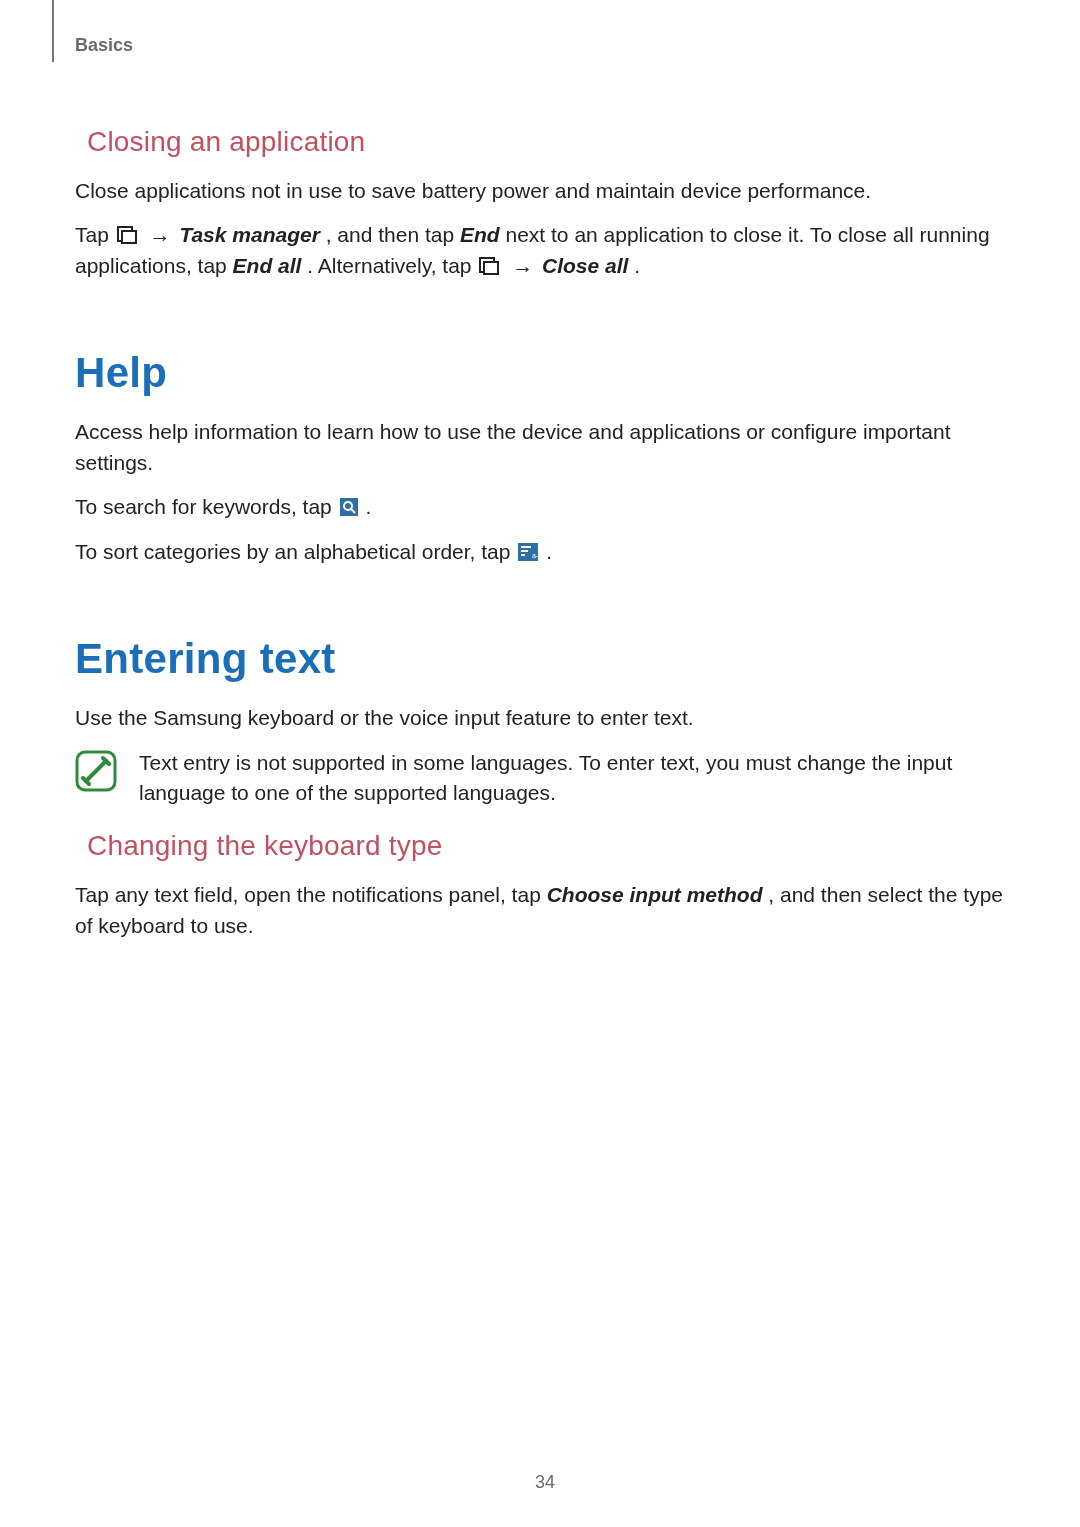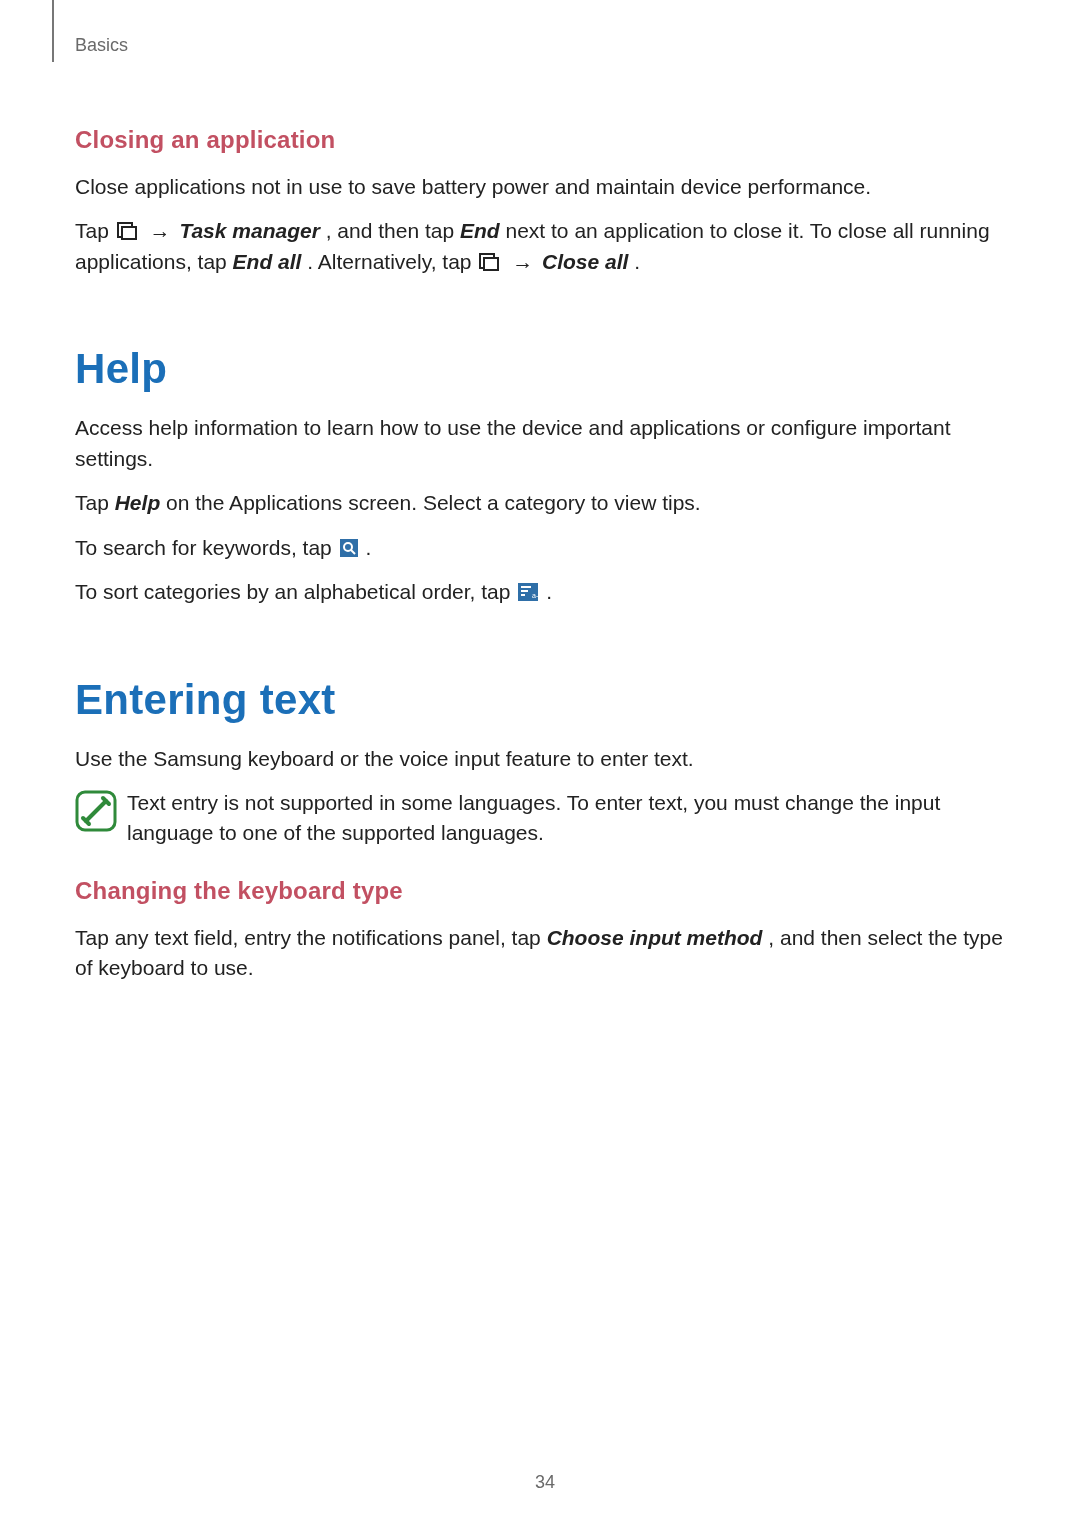--- a/index.html
+++ b/index.html
@@ -22,27 +22,27 @@
     top: 0;
     width: 2px;
     height: 62px;
     background: #777;
   }
   .breadcrumb {
     font-size: 18px;
     color: #6a6a6a;
     margin-bottom: 70px;
     margin-left: 0;
-    font-weight: 400;
+    font-weight: 700;
   }
   h2.subheading {
     color: #c25062;
-    font-size: 24px;
-    font-weight: 700;
-    margin: 0 0 18px 0;
+    font-size: 28px;
+    font-weight: 400;
+    margin: 0 0 18px 12px;
     letter-spacing: 0.2px;
   }
   h1.section {
     color: #1b6fb8;
     font-size: 42px;
     font-weight: 700;
     margin: 68px 0 20px 0;
     letter-spacing: 0.3px;
   }
   p.body {
@@ -55,22 +55,22 @@
   .arrow { padding: 0 3px; }
   .icon {
     display: inline-block;
     vertical-align: -2px;
     margin: 0 2px;
   }
   svg { display: block; }
   .note-row {
     display: flex;
     align-items: flex-start;
-    gap: 10px;
-    margin: 12px 0 28px 0;
+    gap: 22px;
+    margin: 12px 0 22px 0;
   }
   .note-icon {
     flex: 0 0 auto;
     margin-top: 2px;
   }
   .note-text {
     font-size: 21px;
     line-height: 1.45;
     color: #222;
   }
@@ -117,25 +117,20 @@
       </svg>
     </span>
     <span class="arrow"> → </span>
     <span class="bold">Close all</span>
     <span>.</span>
   </p>
 
   <h1 class="section">Help</h1>
   <p class="body">Access help information to learn how to use the device and applications or configure important settings.</p>
   <p class="body">
-    <span>Tap </span>
-    <span class="bold">Help</span>
-    <span> on the Applications screen. Select a category to view tips.</span>
-  </p>
-  <p class="body">
     <span>To search for keywords, tap </span>
     <span class="icon">
       <svg width="18" height="18" viewBox="0 0 18 18">
         <rect x="0" y="0" width="18" height="18" fill="#2f6fa8"></rect>
         <circle cx="8" cy="8" r="4" fill="none" stroke="#fff" stroke-width="2"></circle>
         <line x1="11" y1="11" x2="15" y2="15" stroke="#fff" stroke-width="2"></line>
       </svg>
     </span>
     <span>.</span>
   </p>
@@ -163,19 +158,19 @@
         <path d="M11 31 L31 11" stroke="#2f8a3a" stroke-width="4" stroke-linecap="round"></path>
         <path d="M28 8 L34 14" stroke="#2f8a3a" stroke-width="4" stroke-linecap="round"></path>
         <path d="M8 28 L14 34" stroke="#2f8a3a" stroke-width="4" stroke-linecap="round"></path>
       </svg>
     </div>
     <div class="note-text">Text entry is not supported in some languages. To enter text, you must change the input language to one of the supported languages.</div>
   </div>
 
   <h2 class="subheading">Changing the keyboard type</h2>
   <p class="body">
-    <span>Tap any text field, entry the notifications panel, tap </span>
+    <span>Tap any text field, open the notifications panel, tap </span>
     <span class="bold">Choose input method</span>
     <span>, and then select the type of keyboard to use.</span>
   </p>
 
   <div class="page-number">34</div>
 </div>
 
 </body></html>

